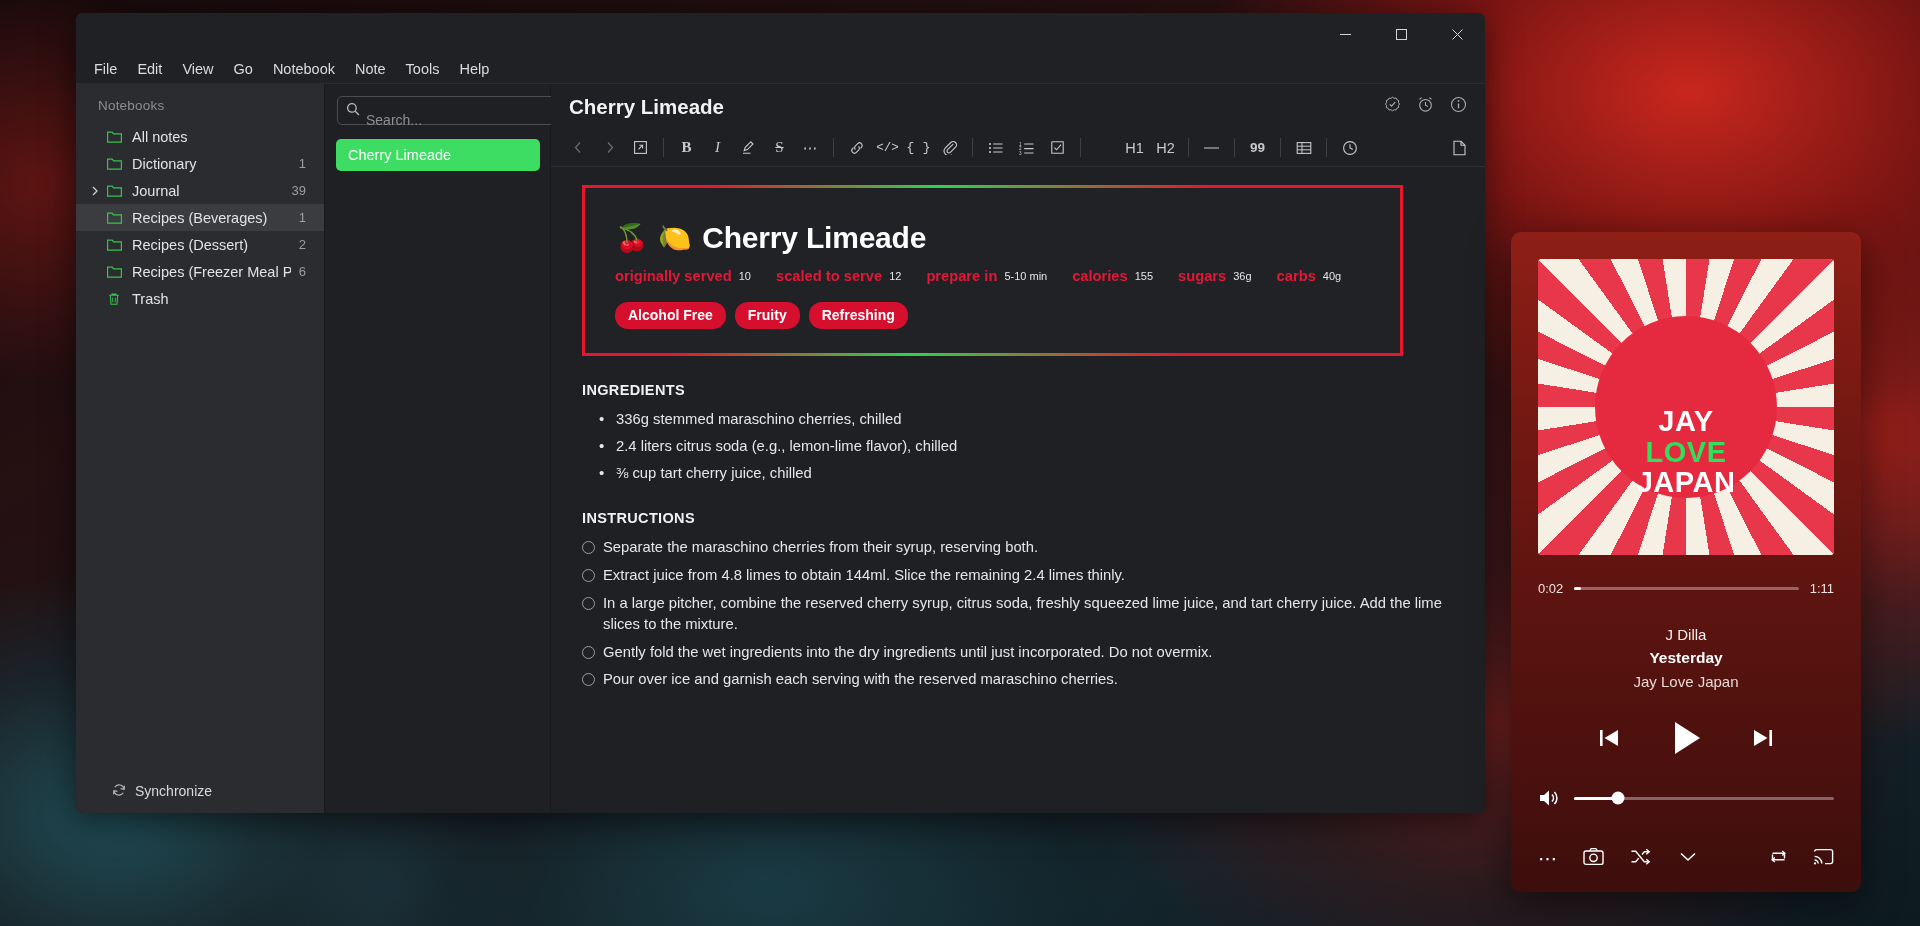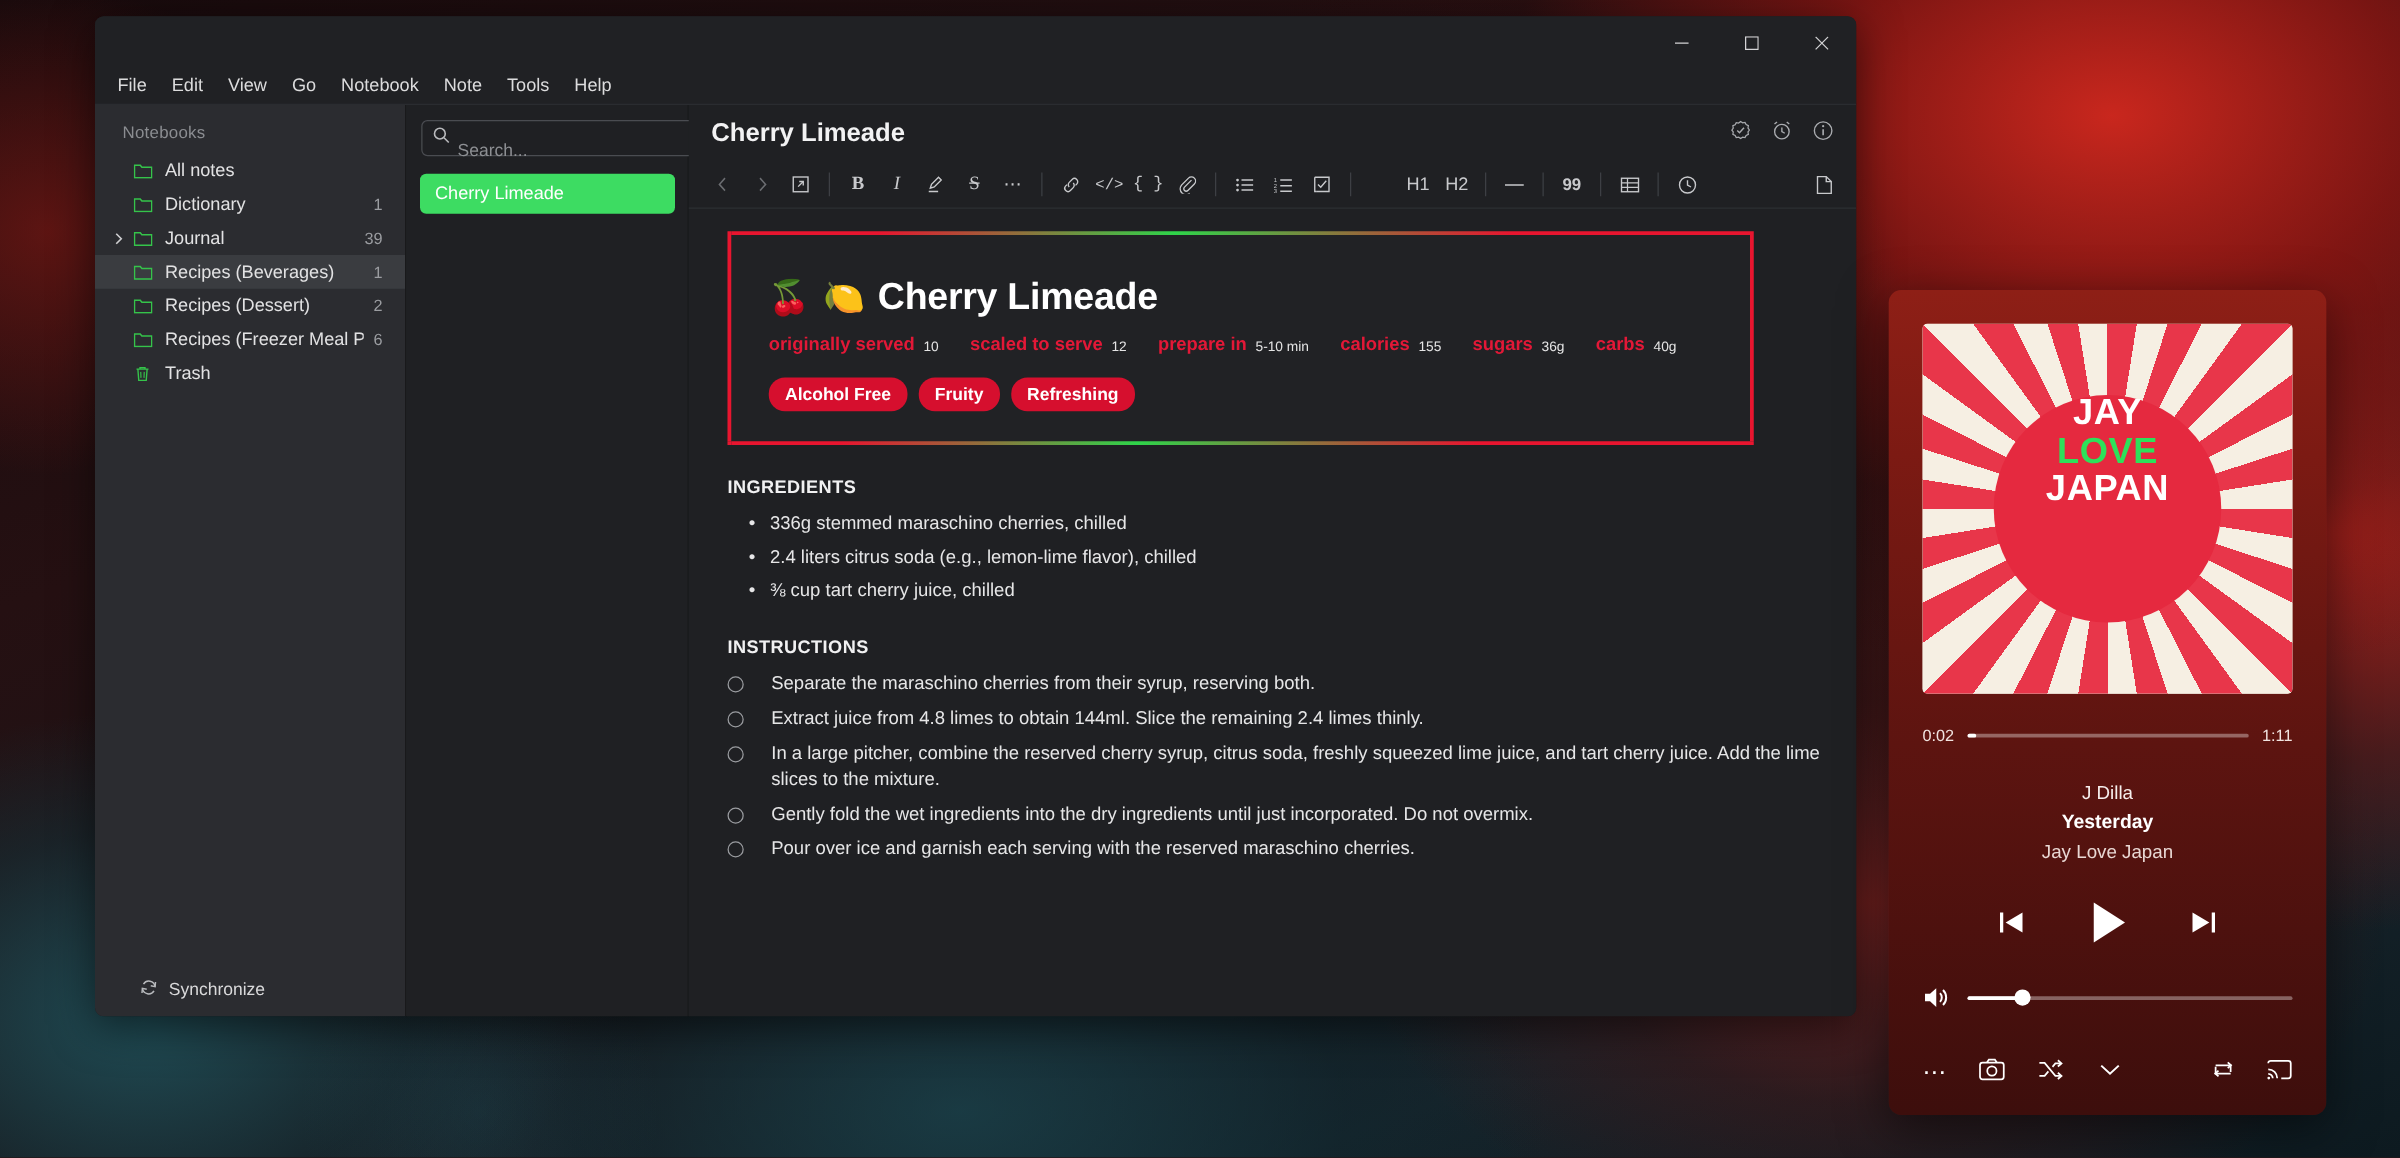--- a/index.html
+++ b/index.html
@@ -213,21 +213,21 @@
   }
   .recipe-title-row {
     display: flex; align-items: center; gap: 10px;
   }
   .emoji { font-size: 27px; line-height: 1; }
   .recipe-title {
     font-size: 30px; font-weight: bold; color: #ffffff;
     letter-spacing: -0.2px;
   }
   .stats-row {
-    display: flex; align-items: flex-end;
+    display: flex; align-items: center;
     gap: 7px; margin-top: 13px; flex-wrap: wrap;
   }
   .stat-key {
     font-size: 14.7px; font-weight: bold; color: #e31837;
   }
   .stat-val {
     font-size: 11px; color: #e5e5e5; margin-right: 18px;
   }
   .tags-row { display: flex; gap: 9px; margin-top: 18px; }
   .tag {
@@ -247,21 +247,21 @@
     font-size: 14.8px; color: #e6e6e7;
     line-height: 1.45; padding-left: 17px;
     position: relative; margin-bottom: 5.5px;
   }
   ul.ing-list li::before {
     content: "•"; position: absolute; left: 0; top: -1px;
     color: #e6e6e7; font-size: 15px;
   }
   .instr-list { margin: 11px 0 0 9px; }
   .instr-item {
-    display: flex; align-items: flex-start; gap: 22px;
+    display: flex; align-items: flex-start; gap: 8px;
     margin-bottom: 6px;
   }
   .instr-check {
     flex: 0 0 13px; width: 13px; height: 13px;
     border: 1.4px solid #9a9ca0; border-radius: 50%;
     margin-top: 4px;
   }
   .instr-text {
     font-size: 14.8px; color: #e6e6e7; line-height: 1.46;
     max-width: 845px;
@@ -291,21 +291,21 @@
     position: absolute; inset: 0;
     background: repeating-conic-gradient(from 0deg at 50% 50%,
       #e8364a 0deg 9deg, #f6efe3 9deg 18deg);
   }
   .sun-circle {
     position: absolute; left: 50%; top: 50%;
     transform: translate(-50%,-50%);
     width: 182px; height: 182px; border-radius: 50%;
     background: #e5293f;
     display: flex; flex-direction: column;
-    align-items: center; justify-content: flex-start;
+    align-items: center; justify-content: flex-end;
     gap: 1px;
   }
   .sun-circle div {
     font-size: 29px; font-weight: bold; letter-spacing: 0.5px;
     color: #ffffff; line-height: 1.02;
     font-family: "Liberation Sans", sans-serif;
   }
   .sun-circle div.accent { color: #2ee05a; }
 
   .progress-row {

